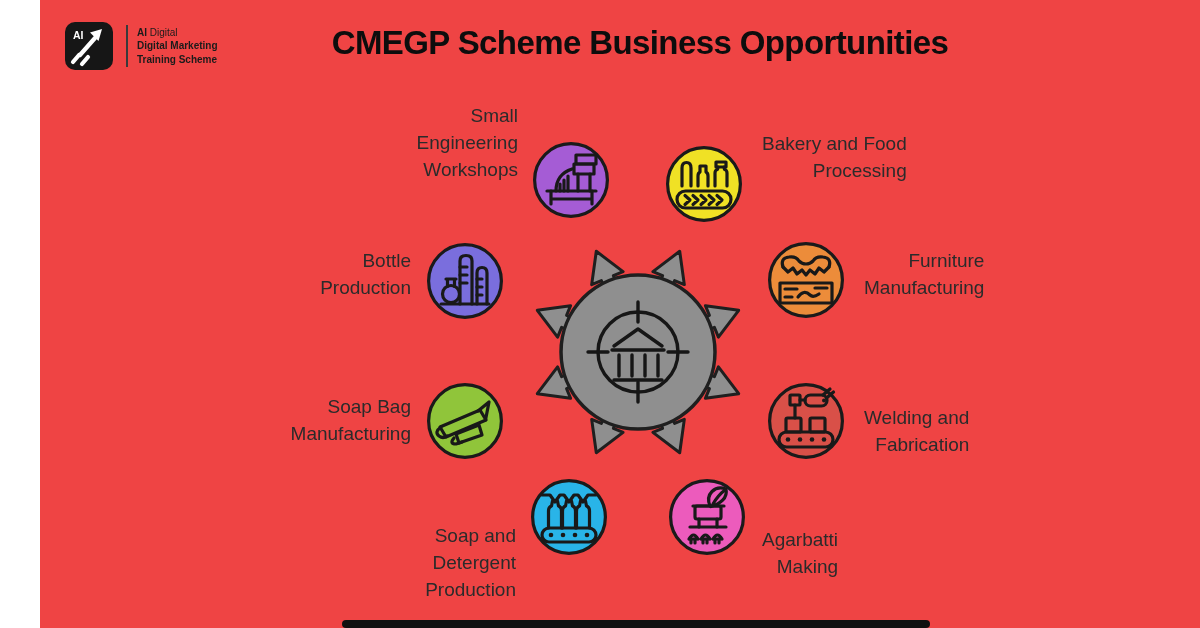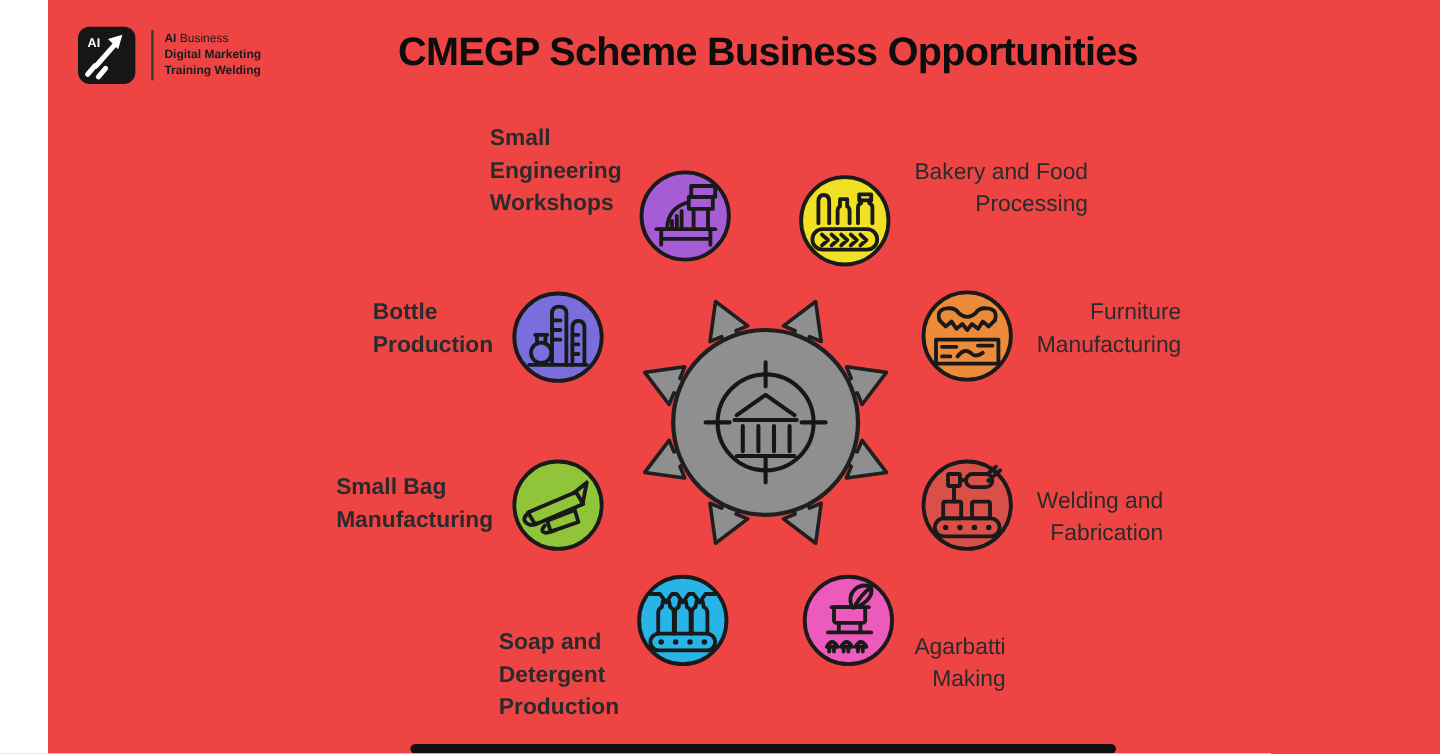--- a/index.html
+++ b/index.html
@@ -16,21 +16,21 @@
   .title{position:absolute;left:0;right:0;top:24px;text-align:center;color:#0d0d0d;
          font-size:33px;font-weight:bold;letter-spacing:-0.6px;}
   
   .hub{position:absolute;left:478px;top:232px;width:240px;height:240px;}
   
   .node{position:absolute;width:78px;height:78px;}
   .ic{stroke:#191919;stroke-width:3.2;fill:none;stroke-linecap:round;stroke-linejoin:round;}
   .ic .fdot{fill:#191919;stroke:none;}
   
   .label{position:absolute;color:#2b2b2b;font-size:19px;line-height:27px;white-space:pre-line;}
-  .label.right{text-align:left;font-weight:bold;}
+  .label.right{text-align:right;}
   .label.left{text-align:right;}
   
   .footer-bar{position:absolute;left:302px;top:620px;width:588px;height:8px;
               background:#101010;border-radius:4px;}
 </style>
 </head>
 <body>
 
 <div class="canvas">
 
@@ -41,23 +41,23 @@
       <g stroke="#ffffff" stroke-width="4.2" stroke-linecap="round">
         <path d="M15,33 L30,16"></path>
         <path d="M8,40 L14,33"></path>
         <path d="M17,42 L23,35"></path>
       </g>
       <polygon points="37,7 25,10.5 33.5,19" fill="#ffffff"></polygon>
     </svg>
   </div>
   <div class="brand-divider"></div>
   <div class="brand-text">
-    <div class="l1"><b>AI</b><span> Business</span></div>
+    <div class="l1"><b>AI</b><span> Digital</span></div>
     <div class="l2">Digital Marketing</div>
-    <div class="l3">Training Welding</div>
+    <div class="l3">Training Scheme</div>
   </div>
 
   <div class="title">CMEGP Scheme Business Opportunities</div>
 
   <div class="hub">
     <svg width="240" height="240" viewBox="0 0 240 240">
       <g fill="#8f8f8f" stroke="#1f1f1f" stroke-width="3" stroke-linejoin="round">
         <path d="M113.5,100 V40 H103 L120,11 L137,40 H126.5 V100 Z" transform="rotate(22.5 120 120)"></path>
         <path d="M113.5,100 V40 H103 L120,11 L137,40 H126.5 V100 Z" transform="rotate(67.5 120 120)"></path>
         <path d="M113.5,100 V40 H103 L120,11 L137,40 H126.5 V100 Z" transform="rotate(112.5 120 120)"></path>
@@ -203,21 +203,21 @@
 
   <div class="label right" style="right:722px;top:102px">Small
 Engineering
 Workshops</div>
   <div class="label left" style="left:722px;top:130px">Bakery and Food
 Processing</div>
   <div class="label right" style="right:829px;top:247px">Bottle
 Production</div>
   <div class="label left" style="left:824px;top:247px">Furniture
 Manufacturing</div>
-  <div class="label right" style="right:829px;top:393px">Small Bag
+  <div class="label right" style="right:829px;top:393px">Soap Bag
 Manufacturing</div>
   <div class="label left" style="left:824px;top:404px">Welding and
 Fabrication</div>
   <div class="label right" style="right:724px;top:522px">Soap and
 Detergent
 Production</div>
   <div class="label left" style="left:722px;top:526px">Agarbatti
 Making</div>
 
   <div class="footer-bar"></div>

